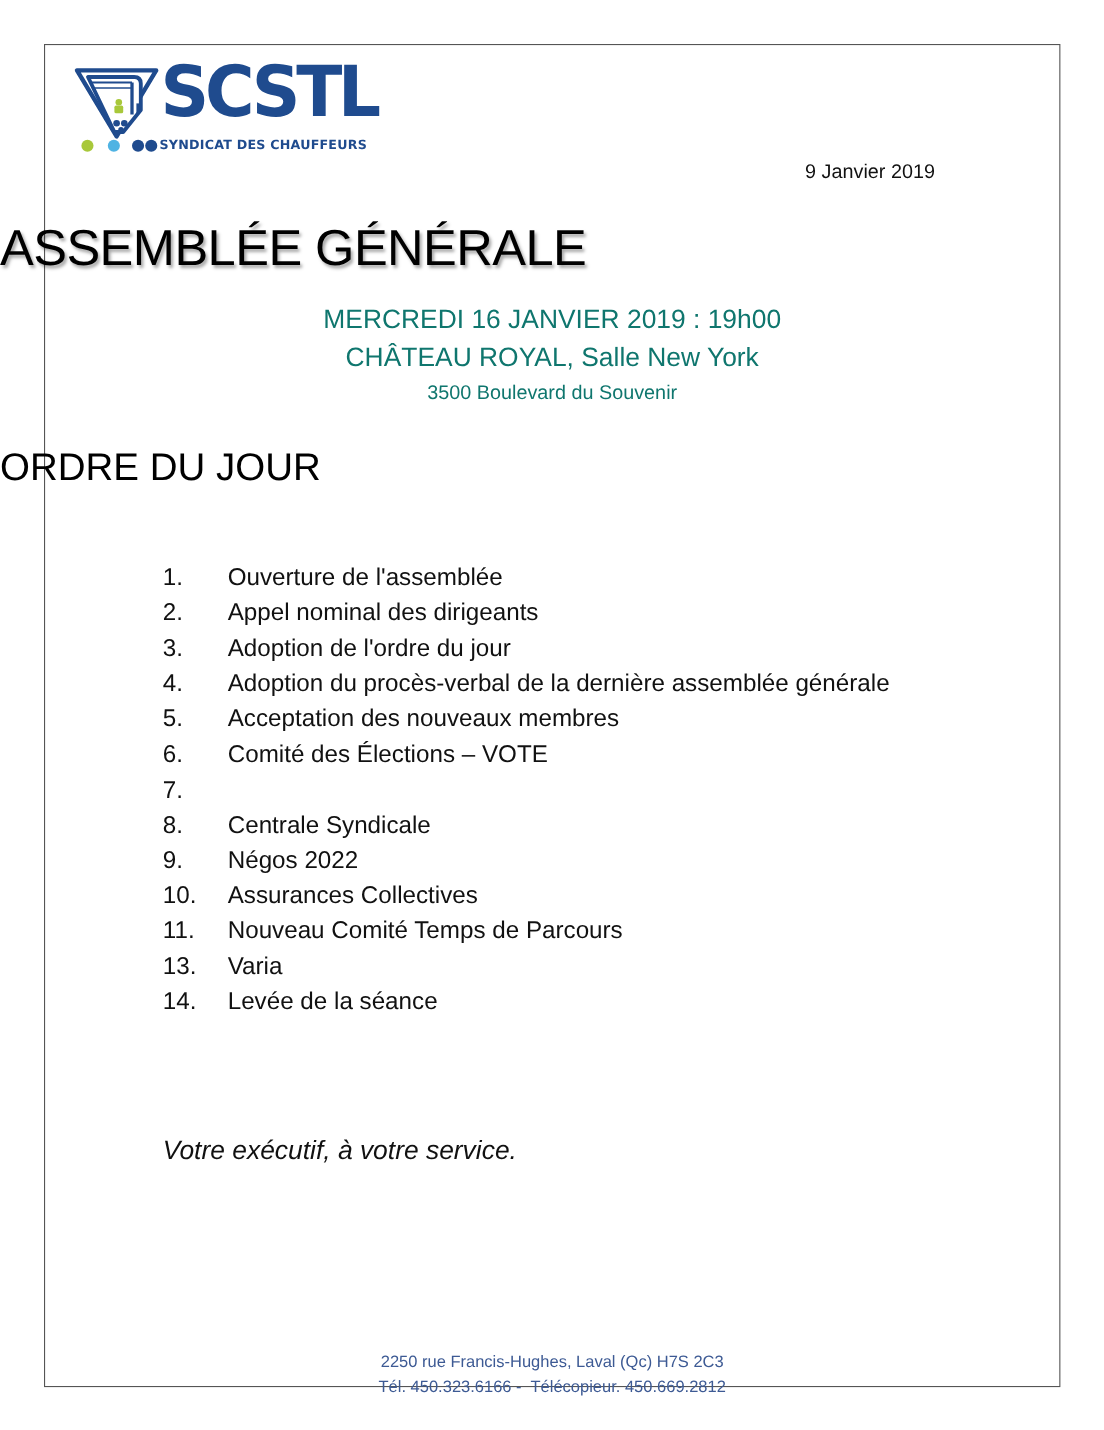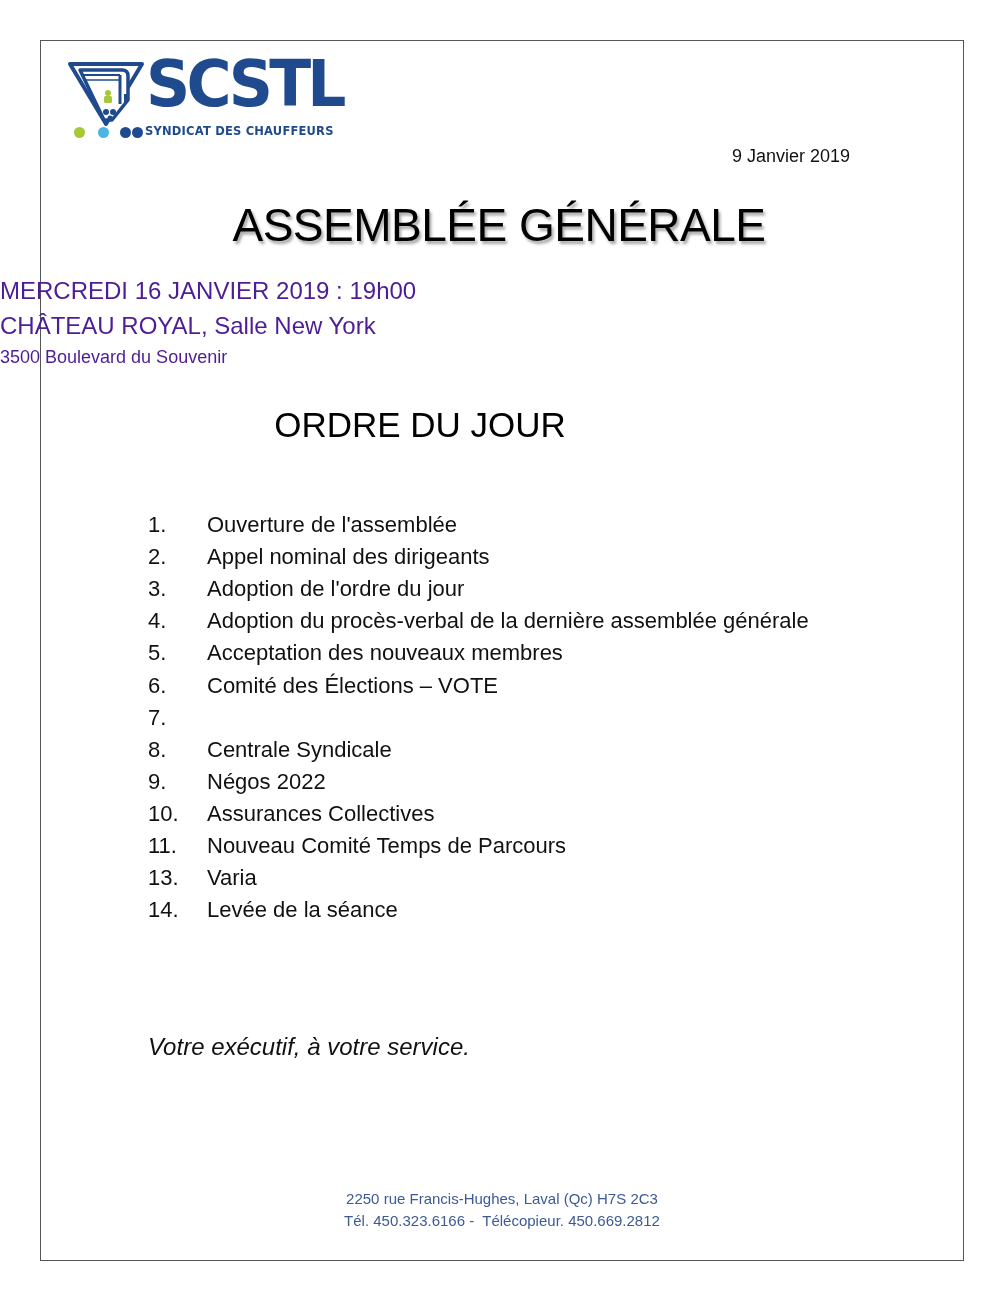--- a/index.html
+++ b/index.html
@@ -84,42 +84,41 @@
       right: 154px;
       top: 146px;
       font-size: 18px;
       color: #111;
     }
     .main-title {
       position: absolute;
       left: 0;
       width: 998px;
       top: 198px;
-      text-align: center;
       font-size: 46px;
       letter-spacing: -0.5px;
       color: #000;
       text-shadow: 2px 3px 3px rgba(0,0,0,0.35);
     }
     .subtitle-line {
       position: absolute;
       left: 0;
       width: 1004px;
-      color: #4c1d95;
+      text-align: center;
+      color: #0f766e;
     }
     .sub-datetime { top: 277px; font-size: 24px; }
     .sub-venue { top: 312px; font-size: 24px; }
     .sub-address { top: 347px; font-size: 18px; }
 
     .agenda-title {
       position: absolute;
       left: 0;
       width: 840px;
       top: 405px;
-      text-align: center;
       font-size: 35px;
       color: #000;
     }
 
     .agenda-list {
       position: absolute;
       left: 148px;
       top: 509px;
       margin: 0;
       padding: 0;
@@ -147,20 +146,21 @@
       color: #111;
     }
 
     .footer-line {
       position: absolute;
       left: 0;
       width: 1004px;
       text-align: center;
       font-size: 15px;
       color: #3d5a94;
+      margin-top: 40px;
     }
     .footer-address { top: 1190px; }
     .footer-phone { top: 1212px; white-space: pre; }
   </style>
 </head>
 <body>
 
 <div class="page-frame"></div>
 
 <div class="logo">

